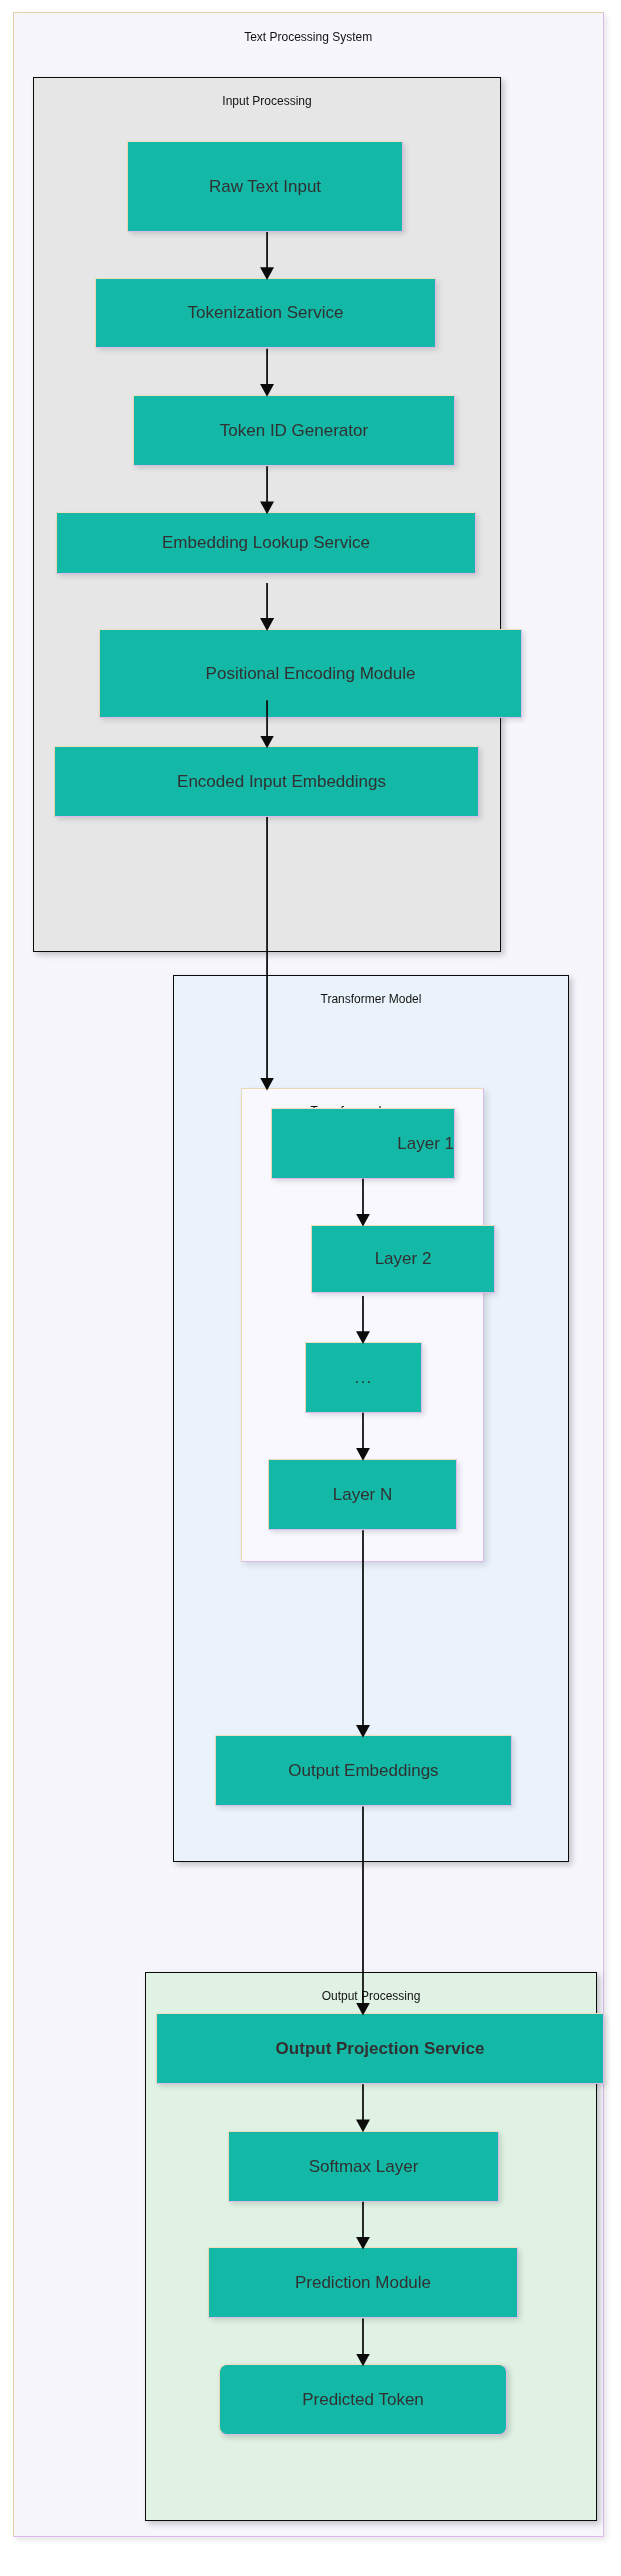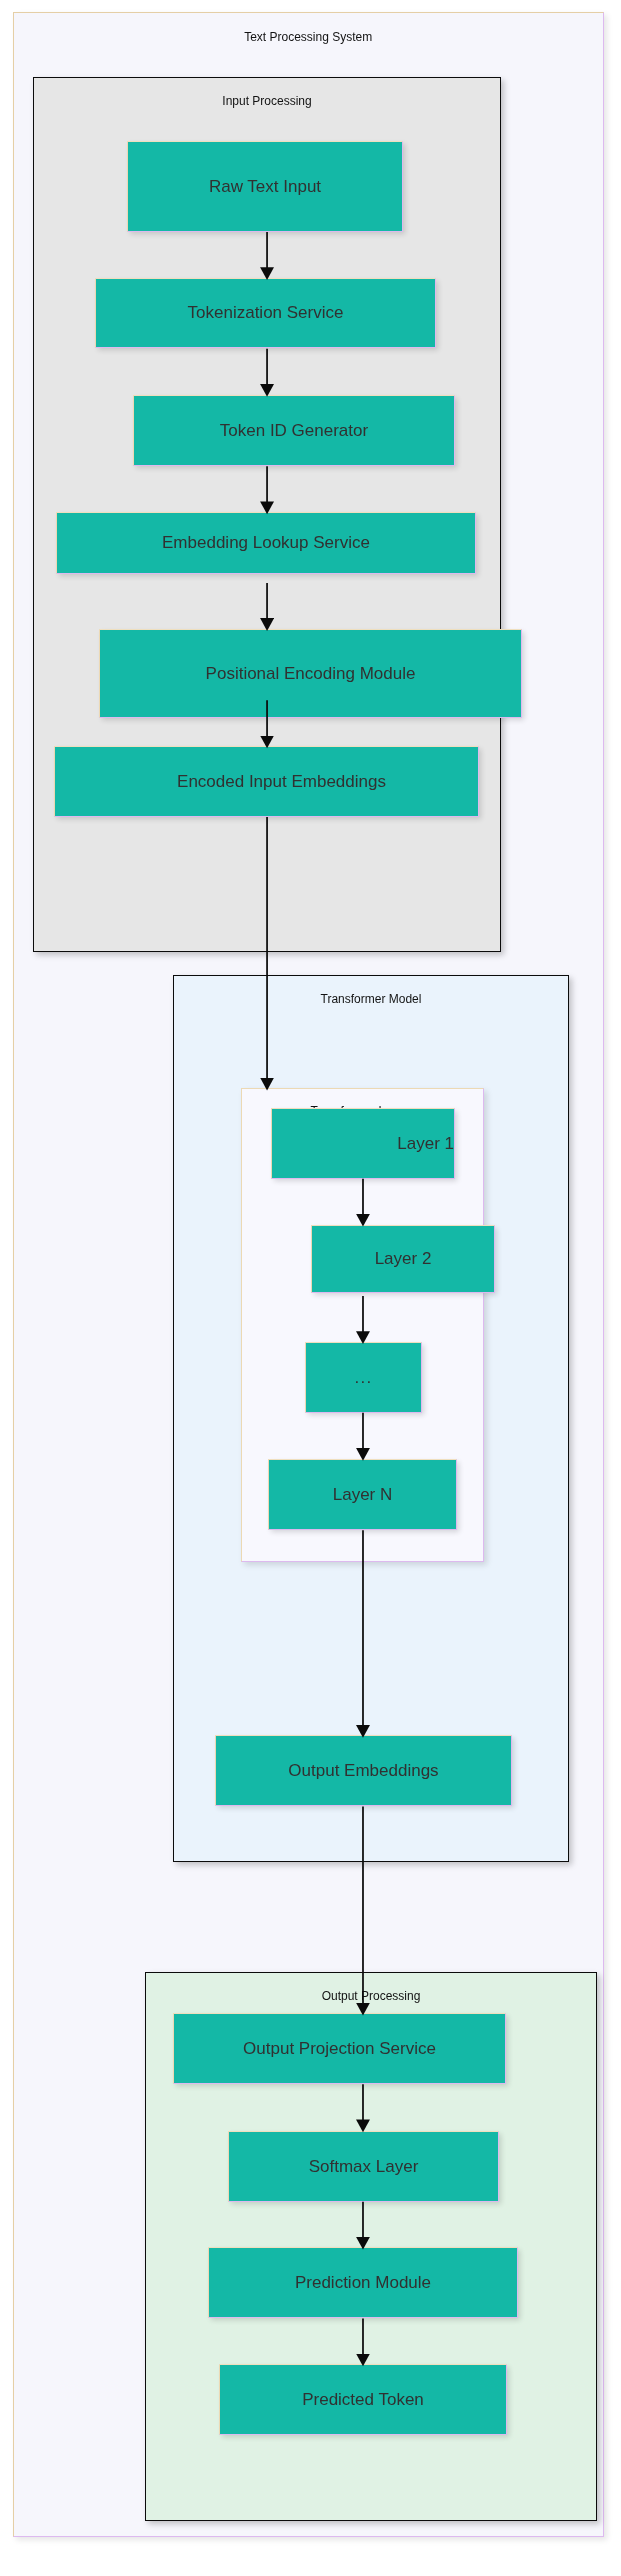--- a/index.html
+++ b/index.html
@@ -202,30 +202,30 @@
   </div>
 
   <div class="node" style="left:215px; top:1735px; width:297px; height:71px;">
     <span class="node-label">Output Embeddings</span>
   </div>
 
   <div class="cluster cluster-green" style="left:145px; top:1972px; width:452px; height:549px;">
     <div class="cluster-title" style="top:13.4px;">Output Processing</div>
   </div>
 
-  <div class="node" style="left:173px; top:2013px; width:333px; height:71px;">
+  <div class="node" style="left:156px; top:2013px; width:448px; height:71px;font-weight:bold;">
     <span class="node-label">Output Projection Service</span>
   </div>
 
   <div class="node" style="left:228px; top:2131px; width:271px; height:71px;">
     <span class="node-label">Softmax Layer</span>
   </div>
 
   <div class="node" style="left:208px; top:2247px; width:310px; height:71px;">
     <span class="node-label">Prediction Module</span>
   </div>
 
-  <div class="node" style="left:219px; top:2364px; width:288px; height:71px;">
+  <div class="node" style="left:219px; top:2364px; width:288px; height:71px;border-radius:8px;">
     <span class="node-label">Predicted Token</span>
   </div>
 
 </div>
 
 
 </body></html>

